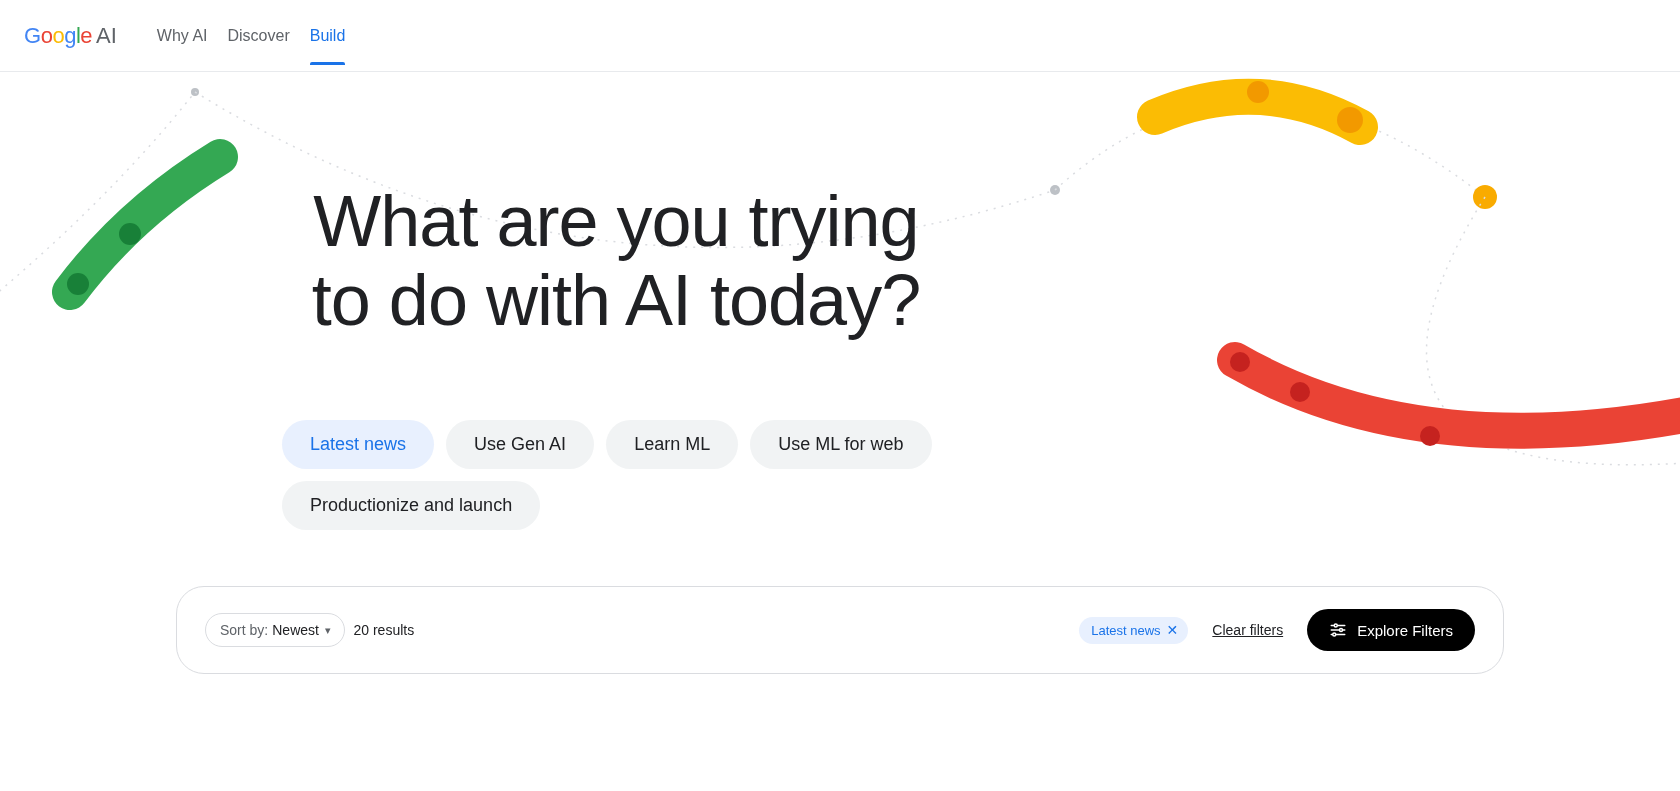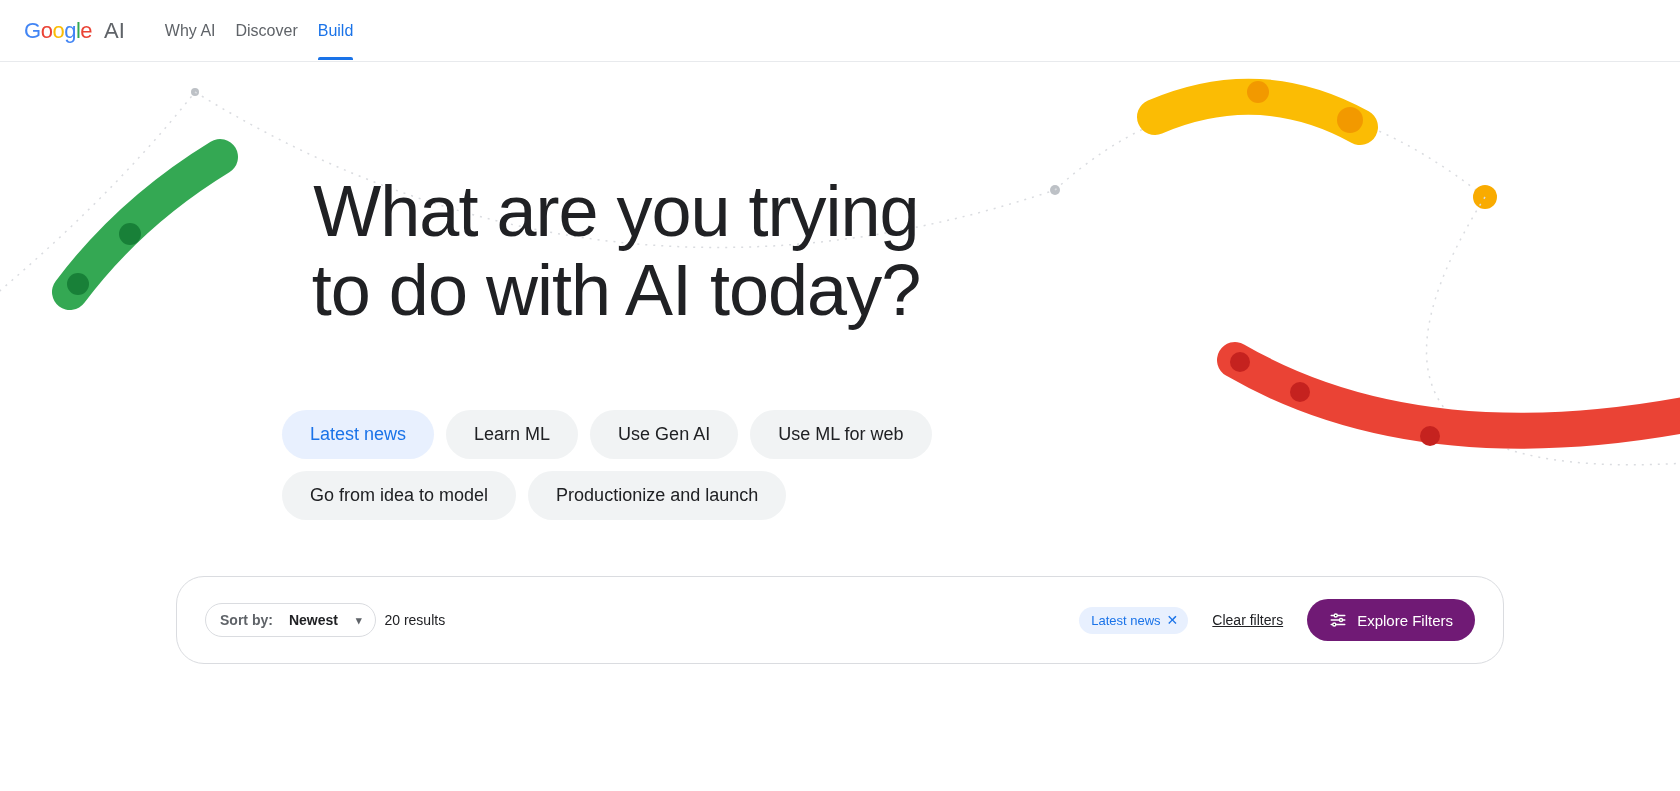--- a/index.html
+++ b/index.html
@@ -8,41 +8,41 @@
       background: #fff;
       width: 1680px;
       height: 791px;
       overflow: hidden;
       position: relative;
     }
     .header {
       display: flex;
       align-items: center;
       padding: 0 24px;
-      height: 62px;
+      height: 72px;
       border-bottom: 1px solid #e8eaed;
       position: relative;
       z-index: 10;
       background: #fff;
     }
     .logo {
       display: flex;
       align-items: center;
       margin-right: 40px;
     }
     .logo-text {
       font-size: 22px;
       font-weight: 400;
       letter-spacing: -0.5px;
     }
     .g-blue { color: #4285F4; }
     .g-red { color: #EA4335; }
     .g-yellow { color: #FBBC05; }
     .g-green { color: #34A853; }
-    .ai-text { color: #5f6368; margin-left: 12px; font-size: 22px; }
+    .ai-text { color: #5f6368; margin-left: 4px; font-size: 22px; }
     .nav-links { display: flex; gap: 20px; }
     .nav-link {
       color: #5f6368;
       font-size: 16px;
       text-decoration: none;
       cursor: pointer;
       padding: 20px 0;
       position: relative;
     }
     .nav-link.active {
@@ -113,22 +113,21 @@
       align-items: center;
     }
     .sort-by {
       display: flex;
       align-items: center;
       border: 1px solid #dadce0;
       border-radius: 24px;
       padding: 8px 14px;
       font-size: 14px;
       cursor: pointer;
-      gap: 16px;
-      font-weight: bold;
+      gap: 4px;
     }
     .sort-label { color: #5f6368; }
     .sort-value { color: #202124; }
     .chevron { font-size: 11px; color: #5f6368; margin-left: 2px; }
     .results-count {
       margin-left: 8px;
       font-size: 14px;
       color: #202124;
     }
     .spacer { flex: 1; }
@@ -147,21 +146,21 @@
     .clear-filters {
       margin-left: 24px;
       font-size: 14px;
       color: #202124;
       text-decoration: underline;
       cursor: pointer;
       text-align: right;
     }
     .explore-btn {
       margin-left: 24px;
-      background: #701a75;
+      background: #000000;
       color: #fff;
       border: none;
       border-radius: 30px;
       padding: 12px 22px;
       font-size: 15px;
       cursor: pointer;
       display: flex;
       align-items: center;
       gap: 10px;
       font-family: inherit;
@@ -200,24 +199,23 @@
   <path d="M 1235 298 Q 1420 405 1700 350" stroke="#EA4335" stroke-width="36" stroke-linecap="round" fill="none"></path>
   <circle cx="1240" cy="300" r="10" fill="#C5221F"></circle>
   <circle cx="1300" cy="330" r="10" fill="#C5221F"></circle>
   <circle cx="1430" cy="374" r="10" fill="#C5221F"></circle>
 </svg>
 
 <section class="hero">
   <h1 class="hero-title">What are you trying to do with AI today?</h1>
   <div class="pills">
     <button class="pill active">Latest news</button>
+    <button class="pill">Use Gen AI</button>
     <button class="pill">Learn ML</button>
-    <button class="pill">Use Gen AI</button>
     <button class="pill">Use ML for web</button>
-    <button class="pill">Go from idea to model</button>
     <button class="pill">Productionize and launch</button>
   </div>
 </section>
 
 <section class="results-section">
   <div class="sort-by">
     <span class="sort-label">Sort by:</span>
     <span class="sort-value">Newest</span>
     <span class="chevron">▾</span>
   </div>

